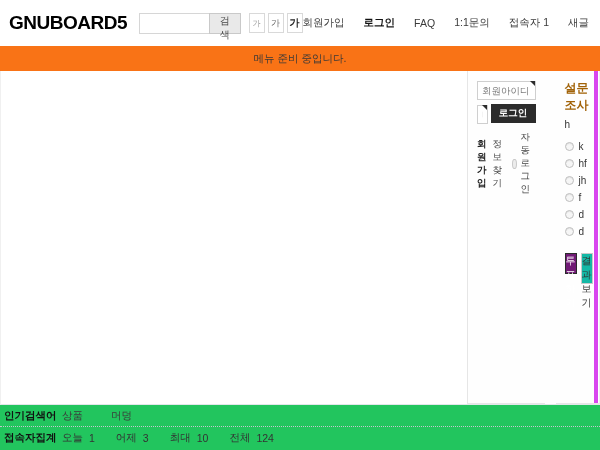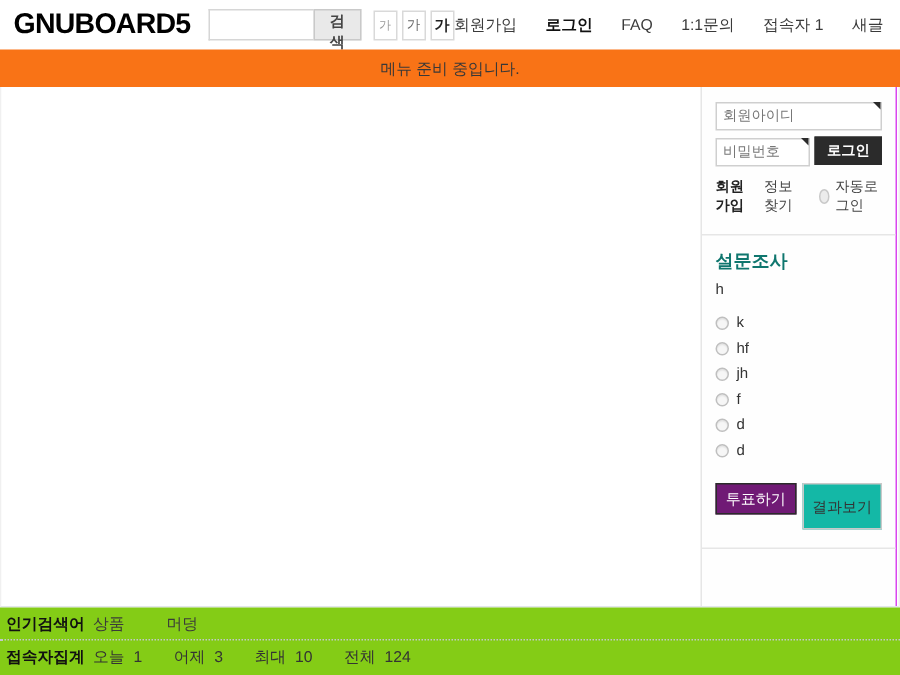--- a/index.html
+++ b/index.html
@@ -1,47 +1,47 @@
 <!DOCTYPE html>
 <html><head>
 <meta charset="utf-8">
 <style>
   * { margin:0; padding:0; box-sizing:border-box; }
   html,body { width:600px; height:450px; overflow:hidden; background:#fff;
     font-family:"Liberation Sans","DejaVu Sans",sans-serif; color:#333; }
   .page { width:600px; height:450px; display:flex; flex-direction:column; }
 
   
-  .header { height:33px; display:flex; align-items:center; padding:0 9px; background:#fff; }
+  .header { height:46px; display:flex; align-items:center; padding:0 9px; background:#fff; }
   .logo { font-size:19px; font-weight:bold; color:#000; letter-spacing:-0.5px; }
   .search-form { display:flex; align-items:center; margin-left:12px; }
   .search-input { width:70px; height:21px; border:1px solid #d6d6d6; border-right:none;
     font-size:10px; padding:0 4px; outline:none; }
   .search-btn { height:21px; padding:0 7px; background:#e9e9e9; border:1px solid #c9c9c9;
-    font-size:10px; font-weight:bold; color:#444; cursor:pointer; }
+    font-size:10px; font-weight:normal; color:#444; cursor:pointer; }
   .font-btns { display:flex; margin-left:8px; gap:3px; }
   .font-btn { width:16px; height:20px; background:#fff; border:1px solid #d9d9d9;
     display:flex; align-items:center; justify-content:center; cursor:pointer; }
   .font-btn.s { font-size:8px; color:#999; }
   .font-btn.m { font-size:9px; color:#666; }
   .font-btn.l { font-size:10px; color:#222; font-weight:bold; }
   .top-nav { margin-left:auto; display:flex; align-items:center; gap:19px; padding-right:2px; }
   .top-nav a { font-size:10.5px; color:#3a3a3a; text-decoration:none; white-space:nowrap; }
   .top-nav a.bold { font-weight:bold; color:#111; }
 
   
   .menu-bar { height:25px; background:#f97316; display:flex; align-items:center;
     justify-content:center; font-size:10.5px; color:#383838; }
 
   
   .content { flex:1; display:flex; border-left:1px solid #f0f0f0; border-right:1px solid #efefef;
     border-bottom:1px solid #e3e6ea; background:#fff; }
   .main-area { flex:1; background:#fff; }
-  .sidebar { width:131px; border-left:1px solid #e6e6e6; border-right:1px solid #d946ef;
-    margin-right:1px; background:#fefefe; display:flex; flex-direction:column; }
+  .sidebar { width:131px; border-left:1px solid #e6e6e6; border-right:4px solid #d946ef;
+    margin-right:1px; background:#fefefe; display:flex; flex-direction:row;gap:11px; }
   .side-box { padding:9px 9px 12px 9px; border-bottom:1px solid #e6e6e6; }
 
   
   .inp-wrap { position:relative; margin-bottom:4px; }
   .inp-wrap::after { content:""; position:absolute; top:1px; right:1px; width:0; height:0;
     border-top:5px solid #2b2b2b; border-left:5px solid transparent; }
   .side-input { width:100%; height:19px; border:1px solid #cfcfcf; font-size:9.5px;
     padding:0 4px; outline:none; background:#fff; }
   .side-input::placeholder { color:#777; opacity:1; }
   .pw-row { display:flex; gap:3px; margin-bottom:7px; }
@@ -50,34 +50,34 @@
     font-size:9.5px; font-weight:bold; cursor:pointer; }
   .login-links { display:flex; align-items:center; font-size:9.5px; gap:6px; }
   .reg-link { font-weight:bold; color:#222; text-decoration:none; }
   .find-link { color:#444; text-decoration:none; }
   .auto-login { display:flex; align-items:center; gap:4px; margin-left:4px; cursor:pointer; }
   .chk-circle { width:10px; height:10px; border-radius:50%; background:#ececec;
     border:1px solid #c9c9c9; display:inline-block; }
   .auto-login span.lbl { font-size:9.5px; color:#444; }
 
   
-  .survey-title { font-size:12px; font-weight:bold; color:#0f766e; margin-bottom:5px; }
+  .survey-title { font-size:12px; font-weight:bold; color:#a16207; margin-bottom:5px; }
   .survey-q { font-size:10px; color:#333; margin-bottom:8px; }
   .poll-opt { display:flex; align-items:center; gap:5px; height:17px; cursor:pointer; }
   .radio { width:9px; height:9px; border-radius:50%; background:#f6f6f6;
     border:1px solid #bfbfbf; display:inline-block; box-shadow:inset 0 1px 1px rgba(0,0,0,0.08); }
   .poll-opt .lbl { font-size:10px; color:#333; }
   .survey-btns { display:flex; gap:4px; margin-top:13px; }
   .vote-btn { flex:1; height:21px; background:#701a75; color:#fff; border:1px solid #2b2b2b;
     font-size:10px; cursor:pointer; }
   .result-btn { flex:1; height:31px; background:#14b8a6; color:#333; border:1px solid #c9c9c9;
     font-size:10px; cursor:pointer; }
 
   
-  .footer { height:45px; background:#84cc16; display:flex; flex-direction:column; }
+  .footer { height:45px; background:#22c55e; display:flex; flex-direction:column; }
   .f-row { display:flex; align-items:center; height:22px; padding-left:4px; }
   .f-row.first { border-bottom:1px dotted #c3c7cd; }
   .f-title { font-size:10.5px; font-weight:bold; color:#111; width:58px; }
   .f-links { display:flex; gap:28px; }
   .f-links a { font-size:10.5px; color:#3a3a3a; text-decoration:none; }
   .stats { display:flex; }
   .stat { display:flex; align-items:center; margin-right:21px; }
   .stat .s-lbl { font-size:10.5px; color:#333; }
   .stat .s-val { font-size:10.5px; color:#333; margin-left:6px; }
 </style>

